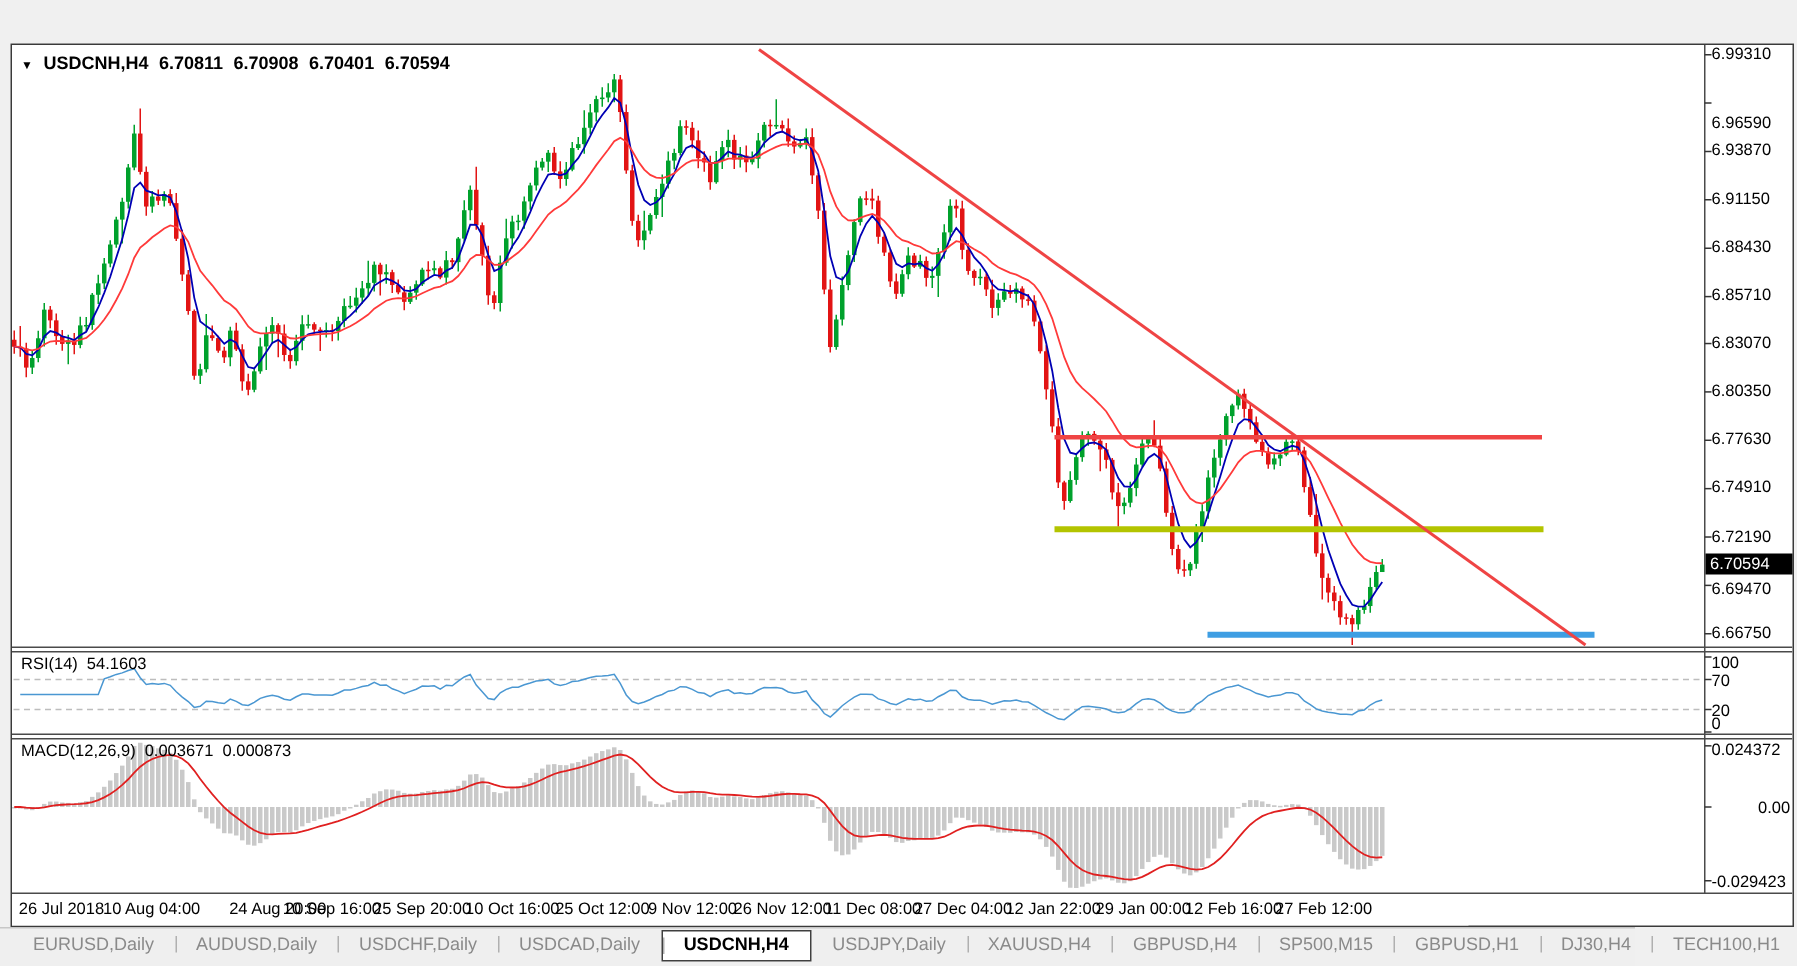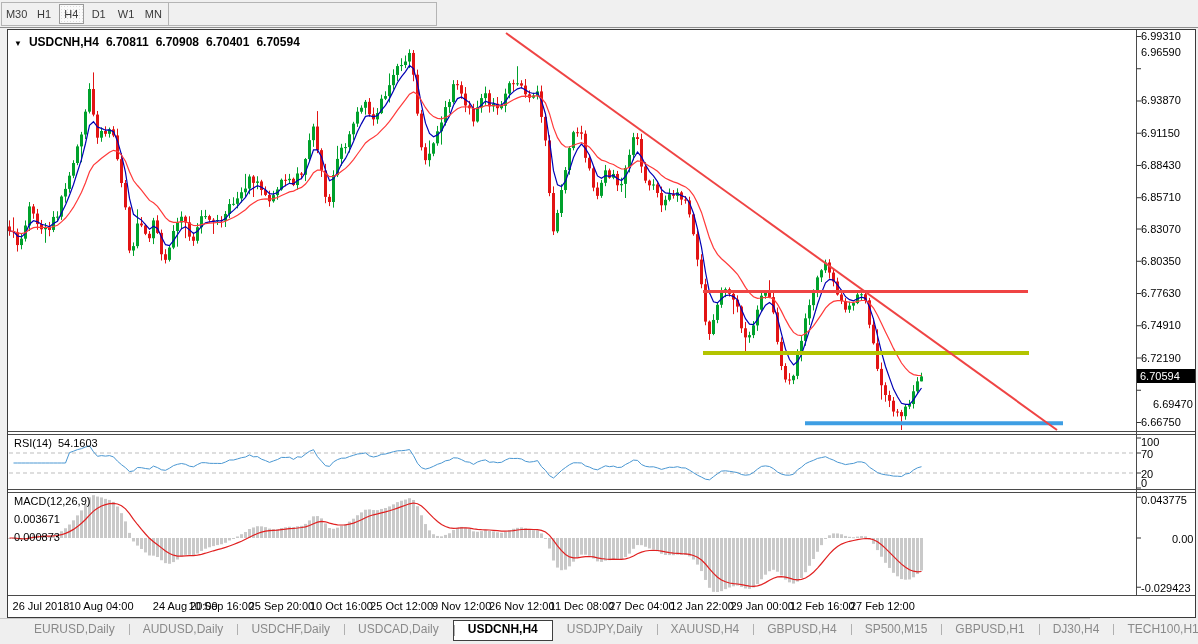--- a/index.html
+++ b/index.html
@@ -29,44 +29,33 @@
   .ind-label{position:absolute;left:6px;font-size:11px;color:#000;display:flex;gap:6px;}
   .ptick,.rtick,.mtick{position:absolute;left:1133px;font-size:11px;color:#000;white-space:nowrap;}
   .price-badge{position:absolute;left:1129px;width:58px;height:14px;background:#000;color:#fff;
                font-size:11px;line-height:14px;padding-left:3px;box-sizing:border-box;}
   .time-strip{position:absolute;left:0;top:566px;width:971px;height:21px;background:#fff;}
   .dlabel{position:absolute;top:4px;font-size:11px;color:#000;transform:translateX(-50%);white-space:nowrap;}
 
   
   .tab-bar{position:absolute;left:0;top:618px;width:1090px;height:26px;background:#efefef;
            border-top:1px solid #c7c7c7;box-sizing:border-box;display:flex;align-items:flex-start;
-           padding:1px 0 0 20px;}
+           padding:1px 0 0 8px;}
   .tab{height:19px;line-height:19px;padding:0 14px;font-size:12px;color:#8a8a8a;position:relative;
        white-space:nowrap;cursor:default;}
   .tab + .tab::before{content:"";position:absolute;left:0;top:4px;height:11px;width:1px;background:#b0b0b0;}
   .tab.active{background:#fff;border:1px solid #3f3f3f;color:#000;font-weight:bold;
               line-height:17px;z-index:2;}
   .tab.active + .tab::before{display:none;}
 </style>
 </head>
 <body>
 
 <div id="root">
 
-  <div class="toolbar">
-    <div class="tf-group">
-      <div class="tf-btn">M30</div>
-      <div class="tf-btn">H1</div>
-      <div class="tf-btn active">H4</div>
-      <div class="tf-btn">D1</div>
-      <div class="tf-btn">W1</div>
-      <div class="tf-btn">MN</div>
-    </div>
-    <div class="tf-group-empty"></div>
-  </div>
 
   <div class="chart-window">
     <svg id="chart-svg" width="1187" height="587" viewBox="0 0 1187 587">
         <line x1="0" x2="1187" y1="401.5" y2="401.5" stroke="#4a4a4a" stroke-width="1"></line>
         <line x1="0" x2="1187" y1="404.5" y2="404.5" stroke="#4a4a4a" stroke-width="1"></line>
         <line x1="0" x2="1187" y1="459.5" y2="459.5" stroke="#4a4a4a" stroke-width="1"></line>
         <line x1="0" x2="1187" y1="462.5" y2="462.5" stroke="#4a4a4a" stroke-width="1"></line>
         <line x1="0" x2="1187" y1="565.5" y2="565.5" stroke="#4a4a4a" stroke-width="1"></line>
         <line x1="1128.5" x2="1128.5" y1="0" y2="565.5" stroke="#4a4a4a" stroke-width="1"></line>
         <line x1="1" x2="1128" y1="423" y2="423" stroke="#bdbdbd" stroke-width="1" stroke-dasharray="4 3"></line>
@@ -800,48 +789,48 @@
       <span>6.70811</span>
       <span>6.70908</span>
       <span>6.70401</span>
       <span>6.70594</span>
     </div>
 
     <div class="ind-label" style="top:407px;">
       <span>RSI(14)</span>
       <span>54.1603</span>
     </div>
-    <div class="ind-label" style="top:465px;flex-direction:column;">
+    <div class="ind-label" style="top:465px;">
       <span>MACD(12,26,9)</span>
       <span>0.003671</span>
       <span>0.000873</span>
     </div>
 
     <span class="ptick" style="top: 0px;">6.99310</span>
-    <span class="ptick" style="top: 16px;">6.96590</span>
+    <span class="ptick" style="top: 46px;">6.96590</span>
     <span class="ptick" style="top: 64.4914px;">6.93870</span>
     <span class="ptick" style="top: 96.7371px;">6.91150</span>
     <span class="ptick" style="top: 128.983px;">6.88430</span>
     <span class="ptick" style="top: 161.229px;">6.85710</span>
     <span class="ptick" style="top: 192.526px;">6.83070</span>
     <span class="ptick" style="top: 224.771px;">6.80350</span>
     <span class="ptick" style="top: 257.017px;">6.77630</span>
     <span class="ptick" style="top: 289.263px;">6.74910</span>
     <span class="ptick" style="top: 321.509px;">6.72190</span>
-    <span class="ptick" style="top: 368px; margin-left: 12px;">6.69470</span>
+    <span class="ptick" style="top: 357px;">6.69470</span>
     <span class="ptick" style="top: 386px;">6.66750</span>
 
     <div class="price-badge" style="top: 339.429px;">6.70594</div>
 
     <span class="rtick" style="top: 406px;">100</span>
     <span class="rtick" style="top: 418px;">70</span>
     <span class="rtick" style="top: 438px;">20</span>
     <span class="rtick" style="top: 447px;">0</span>
 
-    <span class="mtick" style="top: 464px;">0.043775</span>
+    <span class="mtick" style="top: 464px;">0.024372</span>
     <span class="mtick" style="top: 503px; margin-left: 31px;">0.00</span>
     <span class="mtick" style="top: 552px;">-0.029423</span>
 
     <div class="time-strip">
       <span class="dlabel" style="left: 33px;">26 Jul 2018</span>
       <span class="dlabel" style="left: 93.1px;">10 Aug 04:00</span>
       <span class="dlabel" style="left: 153.2px; margin-left: 24px;">24 Aug 20:00</span>
       <span class="dlabel" style="left: 213.3px;">10 Sep 16:00</span>
       <span class="dlabel" style="left: 273.4px;">25 Sep 20:00</span>
       <span class="dlabel" style="left: 333.5px;">10 Oct 16:00</span>

